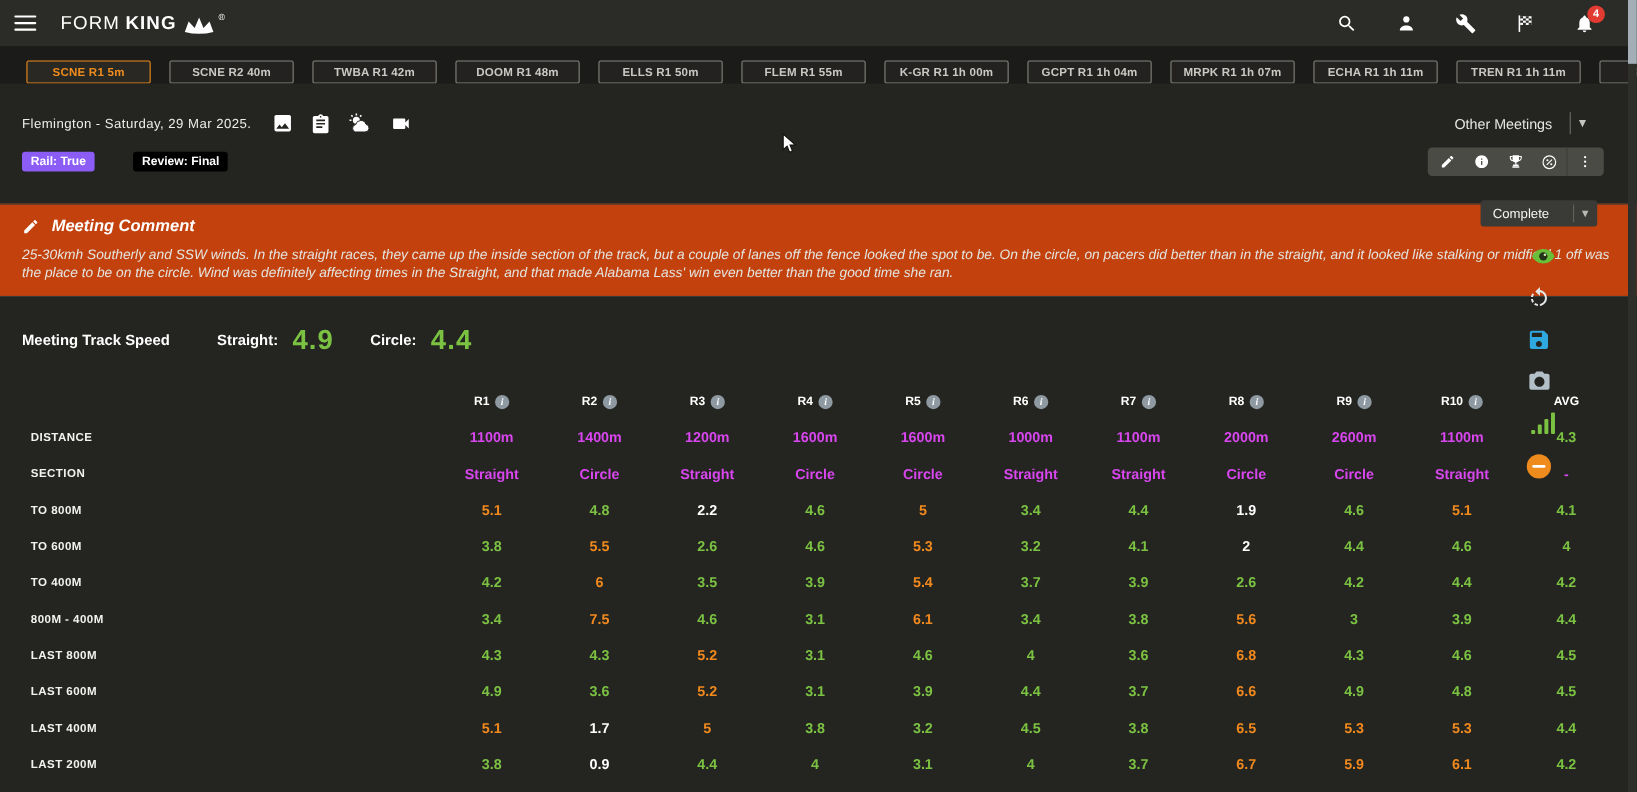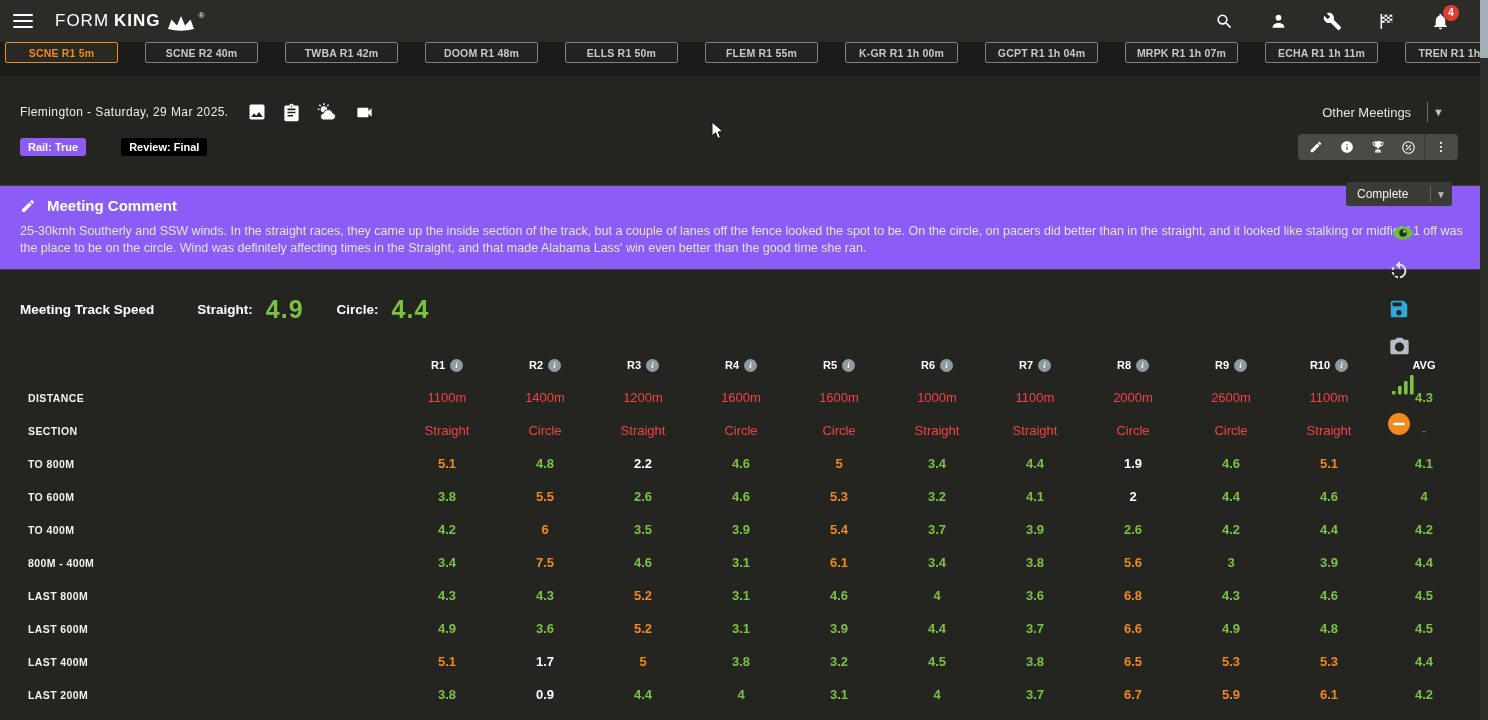--- a/index.html
+++ b/index.html
@@ -23,21 +23,21 @@
   .logo-crown { margin-left:4px; margin-top:3px; }
   .logo-reg { font-size:8px; color:#fff; margin-left:2px; margin-top:1px; }
   .topbar-right { margin-left:auto; display:flex; align-items:center; gap:35px; margin-right:38px; }
   .tb-ic { cursor:pointer; position:relative; }
   .bell-badge { position:absolute; top:-7px; right:-9px; width:16px; height:16px;
     border-radius:50%; background:#e23b32; color:#fff; font-size:10px; font-weight:700;
     display:flex; align-items:center; justify-content:center; }
 
   
   .tabbar { position:absolute; top:42px; left:0; right:0; height:34px; background:#1b1b19;
-    display:flex; align-items:flex-start; gap:27px; padding-left:5px; overflow:hidden; }
+    display:flex; align-items:flex-end; gap:17px; padding-left:24px; overflow:hidden; }
   .tab { flex:0 0 113px; height:21px; background:#232220; border:1px solid #84847e;
     color:#c9c9c4; font-size:10.5px; font-weight:700; letter-spacing:.2px;
     display:flex; align-items:center; justify-content:center; border-radius:2px;
     white-space:nowrap; font-family:inherit; cursor:pointer; padding:0; }
   .tab.active { color:#f08c1e; border-color:#f08c1e; background:#292822; }
 
   
   main { position:absolute; top:76px; left:0; right:0; padding:0 20px; }
   .title-row { display:flex; align-items:center; margin-top:24px; height:24px; }
   .page-title { margin:0; font-size:12px; font-weight:400; letter-spacing:.4px; color:#edece8; }
@@ -52,21 +52,21 @@
   .badge { font-size:11px; font-weight:700; color:#fff; padding:3px 8px; border-radius:3px;
     margin-right:13px; }
   .icon-group { margin-left:auto; margin-right:10px; background:#4b4b46; border-radius:4px;
     height:26px; display:flex; align-items:center; padding:0 2px; }
   .ig-btn { width:31px; height:26px; display:flex; align-items:center; justify-content:center;
     cursor:pointer; }
   .ig-sep { width:1px; height:26px; background:#3e3e39; }
 
   
   .comment-panel { margin:24px -20px 0 -20px; padding:11px 10px 13px 20px;
-    background:#8b5cf6; border-top:1px solid #3a3b35; border-bottom:1px solid #3a3b35; }
+    background:#c2410c; border-top:1px solid #3a3b35; border-bottom:1px solid #3a3b35;font-style:italic; }
   .comment-head { display:flex; align-items:center; gap:11px; }
   .comment-title { font-size:15px; font-weight:700; color:#fff; }
   .comment-text { margin-top:9px; font-size:12.5px; line-height:1.32; color:#e4e4e0; }
 
   
   .speed-row { display:flex; align-items:center; margin-top:21px; height:36px; }
   .speed-label { font-size:13.5px; font-weight:700; color:#fff; }
   .sp-k { font-size:13.5px; font-weight:700; color:#fff; }
   .sp-v { font-size:25px; font-weight:800; color:#7cc242; margin-left:13px; letter-spacing:1px; }
   .sp-straight { margin-left:43px; display:flex; align-items:center; }
@@ -84,21 +84,21 @@
   .trow { display:grid; grid-template-columns:378px repeat(10,98px) 92px; align-items:center;
     height:33px; }
   .trow.header { height:32px; }
   .th { display:flex; align-items:center; justify-content:center; gap:5px;
     font-size:11px; font-weight:700; color:#fff; }
   .info-dot { width:13px; height:13px; border-radius:50%; background:#8e99a1; color:#fff;
     font-size:9px; font-weight:700; font-style:italic; line-height:13px; text-align:center;
     cursor:pointer; font-family:"Liberation Serif", serif; }
   .rlabel { font-size:10.5px; font-weight:700; letter-spacing:.4px; color:#f2f2ee; padding-left:8px; }
   .cell { text-align:center; font-size:13px; font-weight:700; }
-  .c-plain { color:#ef4444; font-weight:400; }
+  .c-plain { color:#d946ef; font-weight:700; }
   .c-green { color:#7cc242; }
   .c-orange { color:#f1891d; }
   .c-white { color:#ffffff; }
 
   
   .scrollbar { position:absolute; top:0; right:0; width:8px; height:720px; background:#2e2e2a; z-index:9; }
   .scroll-thumb { position:absolute; top:0; right:0; width:8px; height:58px; background:#a3aeb6; cursor:grab; }
   .cursor { position:absolute; left:711px; top:121px; z-index:10; pointer-events:none; }
 </style>
 </head>

